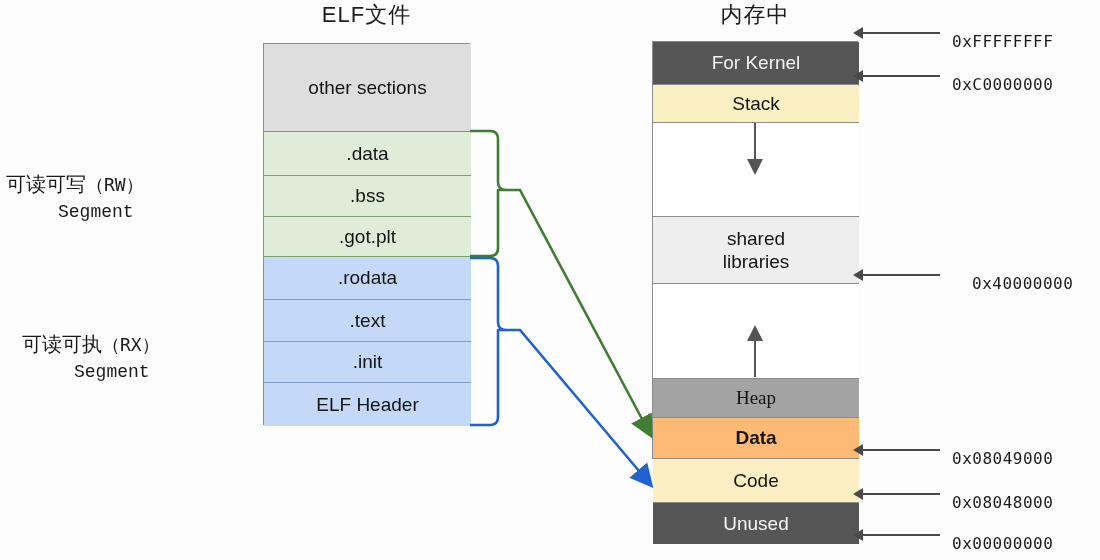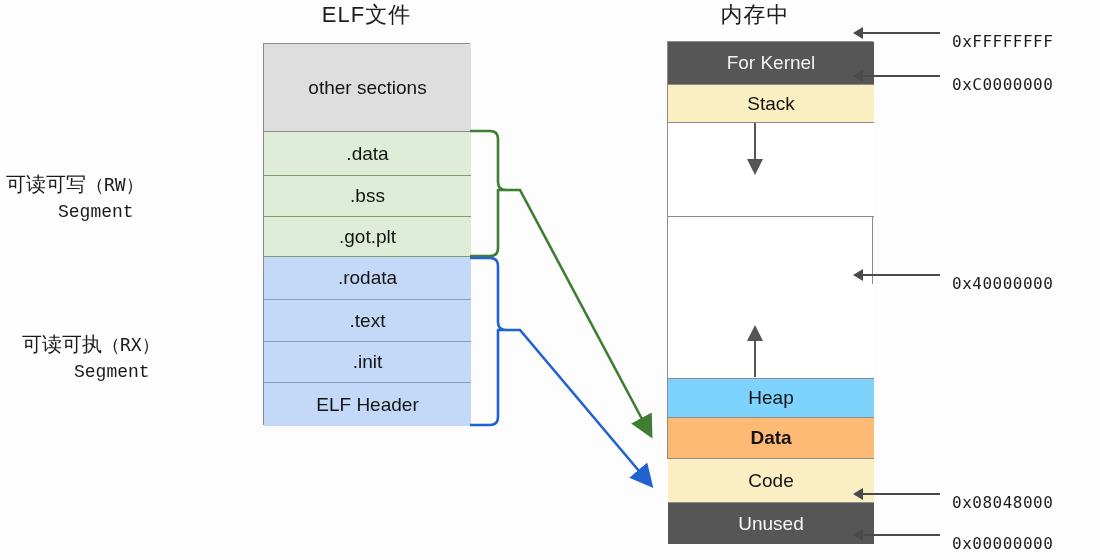--- a/index.html
+++ b/index.html
@@ -37,33 +37,33 @@
   
   .seg-cap{
     position:absolute;text-align:left;font-size:20px;color:#1a1a1a;
     line-height:1.45;white-space:nowrap;
   }
   .seg-cap .l2{display:block;padding-left:52px;font-family:Liberation Mono, monospace;font-size:18px;}
   .seg-cap .mono{font-family:"DejaVu Sans Mono","Liberation Mono",monospace;font-size:18px;}
 
   
   #mem-box{
-    position:absolute;left:667px;top:41px;width:206px;height:418px;
+    position:absolute;left:652px;top:41px;width:206px;height:418px;
     box-sizing:border-box;border:1px solid #8c8c8c;background:#fff;
   }
   .mem{
     position:absolute;left:0;width:206px;box-sizing:border-box;
     display:flex;flex-direction:column;align-items:center;justify-content:center;
     font-size:19px;color:#141414;border-bottom:1px solid #8c8c8c;
   }
   .mem.kernel{background:#565656;color:#f2f2f2;}
   .mem.stack {background:#faefc0;text-align:center;}
   .mem.gap   {background:#ffffff;}
   .mem.shlib {background:#eeeeee;line-height:1.22;}
-  .mem.heap  {background:#7dd3fc;}
+  .mem.heap  {background:#a3a3a3;font-family:Liberation Serif, serif;}
   .mem.data  {background:#fdba74;font-weight:bold;}
   .mem.code  {background:#fbeec2;}
   .mem.unused{background:#565656;color:#f7f7f7;border-bottom:none;}
 
   
   .addr-row{position:absolute;left:858px;height:18px;display:flex;align-items:flex-start;}
   .addr-line{position:relative;width:78px;height:2px;background:#4a4a4a;margin-left:4px;}
   .addr-line:before{
     content:"";position:absolute;left:-9px;top:-5px;width:0;height:0;
     border-top:6px solid transparent;border-bottom:6px solid transparent;
@@ -102,38 +102,46 @@
   </div>
   <div class="seg-cap" style="left:22px;top:330px;">
     <span>可读可执</span><span class="mono">（RX）</span>
     <span class="l2">Segment</span>
   </div>
 
   <div id="mem-box">
     <div class="mem kernel" style="top:0px;height:43px">For Kernel</div>
     <div class="mem stack" style="top:43px;height:38px">Stack</div>
     <div class="mem gap" style="top:81px;height:94px"></div>
+    <div class="mem shlib" style="top:175px;height:67px">
+      <span>shared</span>
+      <span>libraries</span>
+    </div>
     <div class="mem gap" style="top:242px;height:95px"></div>
     <div class="mem heap" style="top:337px;height:39px">Heap</div>
     <div class="mem data" style="top:376px;height:41px">Data</div>
     <div class="mem code" style="top:417px;height:44px">Code</div>
     <div class="mem unused" style="top:461px;height:41px">Unused</div>
   </div>
 
   <div class="addr-row" style="top:32px;">
     <div class="addr-line"></div>
     <div class="addr-text">0xFFFFFFFF</div>
   </div>
   <div class="addr-row" style="top:75px;">
     <div class="addr-line"></div>
     <div class="addr-text">0xC0000000</div>
   </div>
-  <div class="addr-row" style="top:274px;">
+  <div class="addr-row" style="top:274px;gap:20px;">
     <div class="addr-line"></div>
     <div class="addr-text">0x40000000</div>
+  </div>
+  <div class="addr-row" style="top:449px;">
+    <div class="addr-line"></div>
+    <div class="addr-text">0x08049000</div>
   </div>
   <div class="addr-row" style="top:493px;">
     <div class="addr-line"></div>
     <div class="addr-text">0x08048000</div>
   </div>
   <div class="addr-row" style="top:534px;">
     <div class="addr-line"></div>
     <div class="addr-text">0x00000000</div>
   </div>
 

